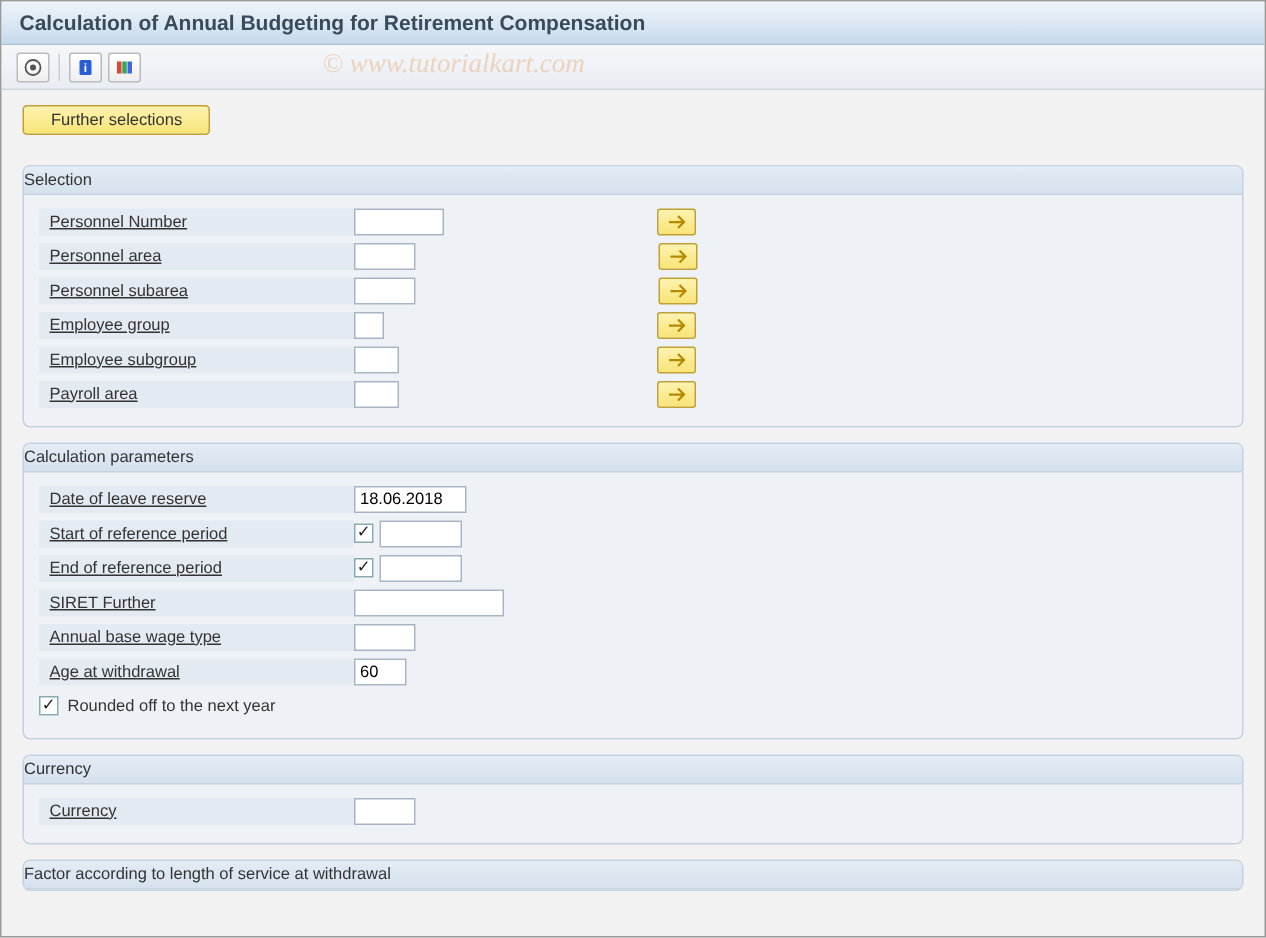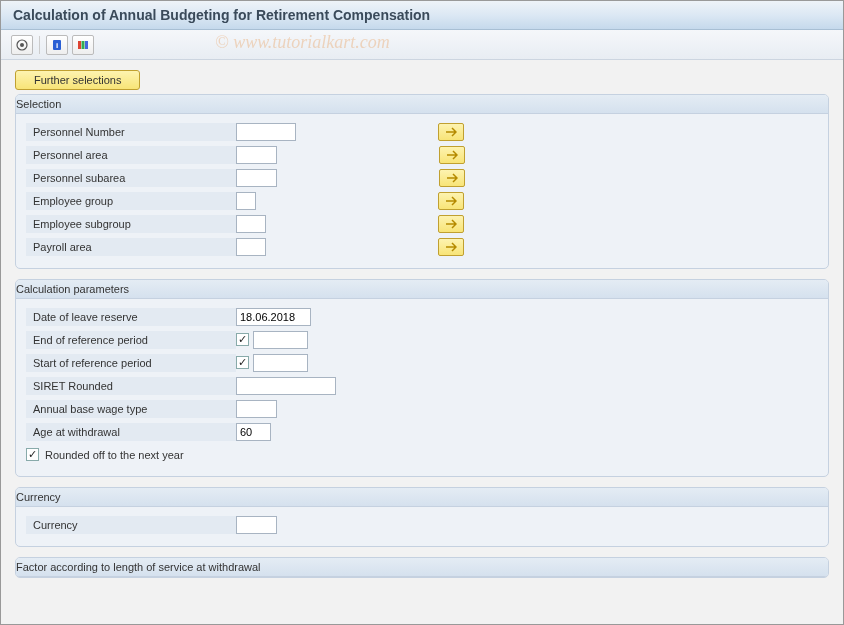--- a/index.html
+++ b/index.html
@@ -51,21 +51,21 @@
     .content {
       padding: 10px 14px;
     }
     .further-btn {
       background: linear-gradient(to bottom, #fdf3b0, #f8e477);
       border: 1px solid #c0a030;
       border-radius: 3px;
       padding: 3px 18px;
       font-size: 11px;
       cursor: pointer;
-      margin-bottom: 4px;
+      margin-bottom: 20px;
       display: inline-block;
     }
     .group {
       border: 1px solid #c5d1e0;
       border-radius: 5px;
       background: #eef2f7;
       margin-bottom: 10px;
       padding: 0;
       overflow: hidden;
     }
@@ -83,20 +83,21 @@
       display: flex;
       align-items: center;
       height: 23px;
     }
     .label {
       width: 210px;
       padding: 2px 6px;
       background: #e3eaf2;
       border: 1px solid transparent;
       color: #333;
+      text-decoration: underline;
     }
     .input {
       border: 1px solid #a8b4c2;
       background: #fff;
       height: 18px;
       padding: 1px 3px;
       font-size: 11px;
       font-family: Arial, sans-serif;
     }
     .input.w60 { width: 60px; }
@@ -264,31 +265,31 @@
 
   
   <div class="group">
     <div class="group-title">Calculation parameters</div>
     <div class="group-body">
       <div class="row">
         <div class="label">Date of leave reserve</div>
         <input class="input w75" value="18.06.2018" style="">
       </div>
       <div class="row">
+        <div class="label">Start of reference period</div>
+        <span class="checkbox checked"></span>
+        <input class="input w60" style="width: 55px;">
+      </div>
+      <div class="row">
         <div class="label">End of reference period</div>
         <span class="checkbox checked"></span>
         <input class="input w60" style="width: 55px;">
       </div>
       <div class="row">
-        <div class="label">Start of reference period</div>
-        <span class="checkbox checked"></span>
-        <input class="input w60" style="width: 55px;">
-      </div>
-      <div class="row">
-        <div class="label">SIRET Rounded</div>
+        <div class="label">SIRET Further</div>
         <input class="input" style="width: 100px;" value="">
       </div>
       <div class="row">
         <div class="label">Annual base wage type</div>
         <input class="input w40" value="/101" style="">
       </div>
       <div class="row">
         <div class="label">Age at withdrawal</div>
         <input class="input w35" style="text-align: left;" value="60">
       </div>

